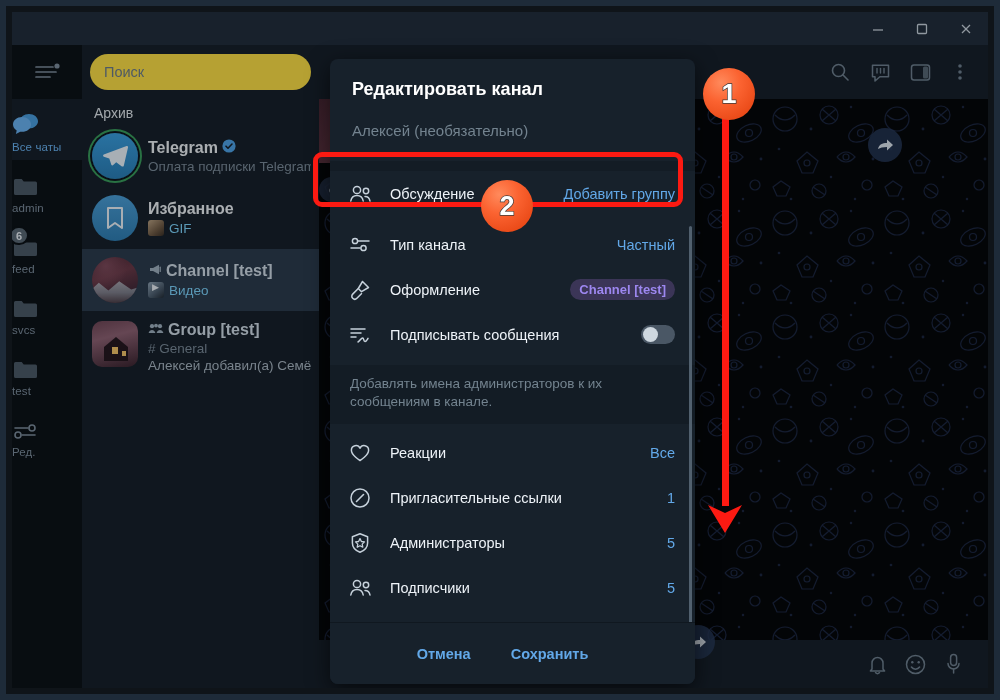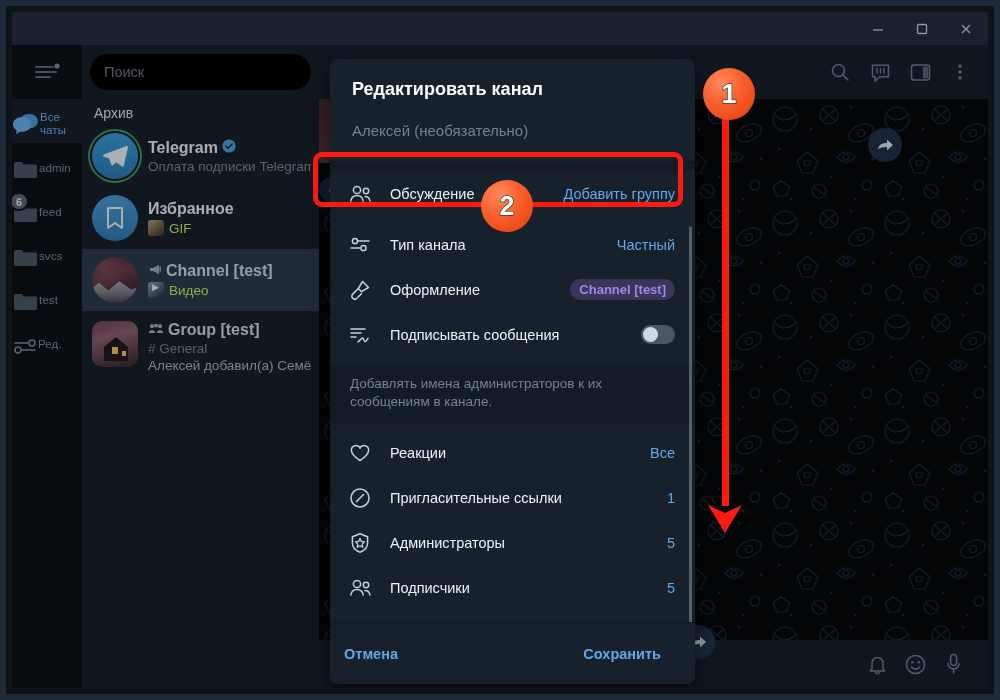--- a/index.html
+++ b/index.html
@@ -45,21 +45,21 @@
     position: absolute; left: 0; top: 33px; width: 70px; height: 643px;
     background: #0c1218;
     display: flex; flex-direction: column; align-items: center;
   }
   .rail-burger {
     width: 70px; height: 54px;
     display: flex; align-items: center; justify-content: center;
   }
   .rail-item {
     width: 70px; padding: 8px 0 6px 0;
-    display: flex; flex-direction: row; align-items: center;
+    display: flex; flex-direction: column; align-items: flex-start;
     color: #7d8e9e;
   }
   .rail-item.active { background: #17212b; color: #6ab3f3; }
   .rail-item .ri-icon { height: 30px; display: flex; align-items: flex-end; justify-content: center; position: relative; }
   .rail-item .ri-label {
     font-size: 11.5px; margin-top: 4px; letter-spacing: .1px; line-height: 13px;
   }
   .rail-badge {
     position: absolute; right: 10px; top: -3px;
     min-width: 19px; height: 19px; border-radius: 10px;
@@ -70,21 +70,21 @@
     border: 2px solid #0c1218;
   }
 
   
   .chatlist {
     position: absolute; left: 70px; top: 33px; width: 237px; height: 643px;
     background: #17212b;
   }
   .search-wrap { height: 54px; display: flex; align-items: center; padding: 0 8px; }
   .search-box {
-    flex: 1; height: 36px; border-radius: 18px; background: #000000;
+    flex: 1; height: 36px; border-radius: 18px; background: #fde047;
     display: flex; align-items: center; padding: 0 14px;
     color: #6d7d8c; font-size: 14.5px;
   }
   .archive-hdr {
     padding: 6px 0 4px 12px; color: #dfe6ec; font-size: 14px;
   }
   .chat-row {
     display: flex; padding: 7px 8px 7px 10px; gap: 10px; height: 62px; align-items: center;
   }
   .chat-row.selected { background: #2b3c4e; }
@@ -121,21 +121,21 @@
   .chat-meta { flex: 1; min-width: 0; }
   .chat-title {
     color: #ecf1f6; font-size: 16px; font-weight: bold;
     white-space: nowrap; overflow: hidden; display: flex; align-items: center; gap: 4px;
   }
   .chat-title.sel { color: #cfdbe6; }
   .chat-sub {
     color: #7b8b9a; font-size: 13.5px; margin-top: 2px;
     white-space: nowrap; overflow: hidden; display: flex; align-items: center; gap: 5px; text-align: right;
   }
-  .chat-sub .blue { color: #bef264; }
+  .chat-sub .blue { color: #7dd3fc; }
   .chat-sub .thumb {
     width: 16px; height: 16px; border-radius: 3px; flex: 0 0 16px; display:inline-block;
   }
   .thumb-gif { background: linear-gradient(140deg,#b9a183,#6f5b46 60%,#3a3027); }
   .thumb-vid { background: linear-gradient(140deg,#8fa3b5,#4b5c6d 60%,#222c36); position:relative; }
   .thumb-vid::after { content:'▶'; position:absolute; left:4px; top:0; font-size:9px; color:#e8eef4; }
   .verified { color: #4ea3e8; font-size: 12px; }
 
   
   .conv {
@@ -236,21 +236,21 @@
   .dlg-note {
     background: #131c25; color: #73838f; font-size: 13.5px;
     padding: 10px 20px 13px 20px; line-height: 18px;
   }
   .dlg-scrollbar {
     position: absolute; right: 3px; top: 55px; width: 3px; height: 490px;
     background: #51606e; border-radius: 2px;
   }
   .dlg-footer {
     height: 62px; background: #17212b; border-top: 1px solid #101820;
-    display: flex; align-items: center; justify-content: space-between; gap: 12px;
+    display: flex; align-items: center; justify-content: center; gap: 12px;
     padding-right: 20px;
   }
   .dlg-btn {
     color: #62a8e8; font-size: 14.5px; font-weight: bold;
     padding: 9px 14px; border-radius: 6px; background: transparent;
     border: none; font-family: "Liberation Sans", sans-serif; cursor: pointer;
   }
 
   
   .anno { position: absolute; z-index: 20; }

